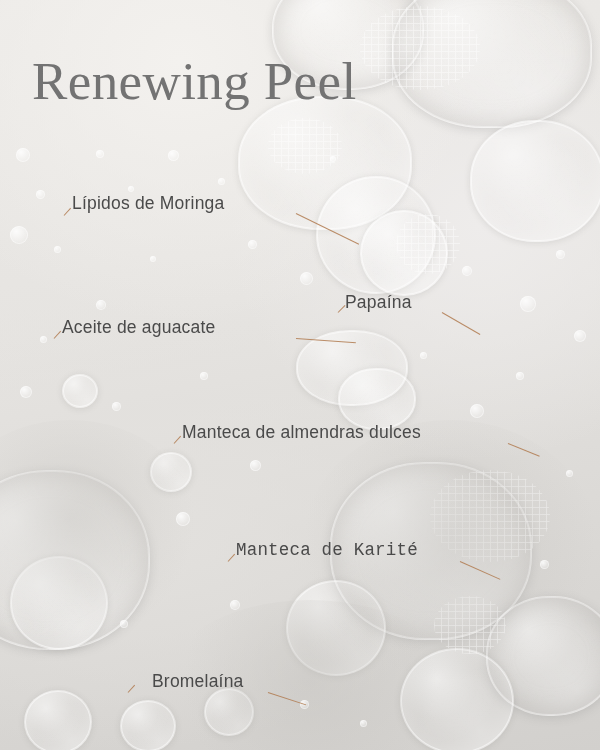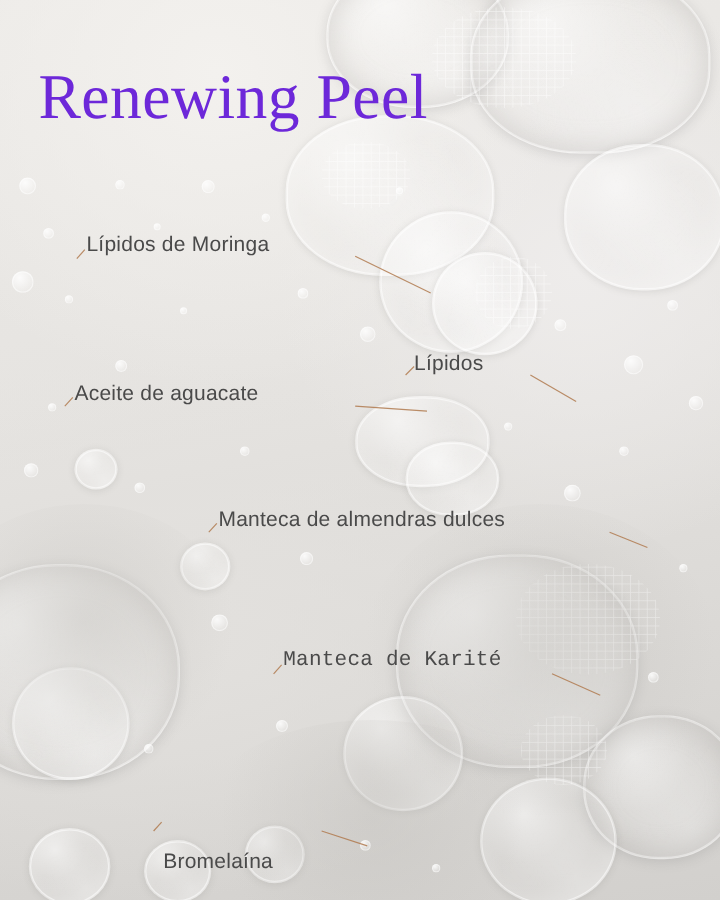--- a/index.html
+++ b/index.html
@@ -82,21 +82,21 @@
     color: #a2693f;
     font-family: "Liberation Sans", sans-serif;
   }
   .title {
     position: absolute;
     left: 32px;
     top: 52px;
     font-family: "Liberation Serif", serif;
     font-size: 53px;
     line-height: 1.1;
-    color: #6d28d9;
+    color: #737373;
     letter-spacing: .4px;
   }
 
   .label {
     position: absolute;
     font-size: 17.5px;
     color: #4a4a4a;
     white-space: nowrap;
     letter-spacing: .2px;
   }
@@ -184,21 +184,21 @@
 
   <div class="title">Renewing Peel</div>
 
   <div class="ing">
     <div class="label" style="left:72px;top:193px;">Lípidos de Moringa</div>
     <div class="leader" style="left:64px;top:215px;width:10px;transform:rotate(-48deg);"></div>
     <div class="leader" style="left:296px;top:213px;width:70px;transform:rotate(26deg);"></div>
   </div>
 
   <div class="ing">
-    <div class="label" style="left:345px;top:292px;">Lípidos</div>
+    <div class="label" style="left:345px;top:292px;">Papaína</div>
     <div class="leader" style="left:338px;top:312px;width:10px;transform:rotate(-45deg);"></div>
     <div class="leader" style="left:442px;top:312px;width:44px;transform:rotate(30deg);"></div>
   </div>
 
   <div class="ing">
     <div class="label" style="left:62px;top:317px;">Aceite de aguacate</div>
     <div class="leader" style="left:54px;top:338px;width:10px;transform:rotate(-48deg);"></div>
     <div class="leader" style="left:296px;top:338px;width:60px;transform:rotate(4deg);"></div>
   </div>
 
@@ -208,18 +208,18 @@
     <div class="leader" style="left:508px;top:443px;width:34px;transform:rotate(22deg);"></div>
   </div>
 
   <div class="ing">
     <div class="label" style="left:236px;top:540px;font-family:Liberation Mono, monospace;">Manteca de Karité</div>
     <div class="leader" style="left:228px;top:561px;width:10px;transform:rotate(-48deg);"></div>
     <div class="leader" style="left:460px;top:561px;width:44px;transform:rotate(24deg);"></div>
   </div>
 
   <div class="ing">
-    <div class="label" style="left:136px;top:671px;margin-top:36px;">Bromelaína</div>
+    <div class="label" style="left:152px;top:671px;">Bromelaína</div>
     <div class="leader" style="left:128px;top:692px;width:10px;transform:rotate(-48deg);"></div>
     <div class="leader" style="left:268px;top:692px;width:40px;transform:rotate(18deg);"></div>
   </div>
 
 </div>
 
 </body></html>

